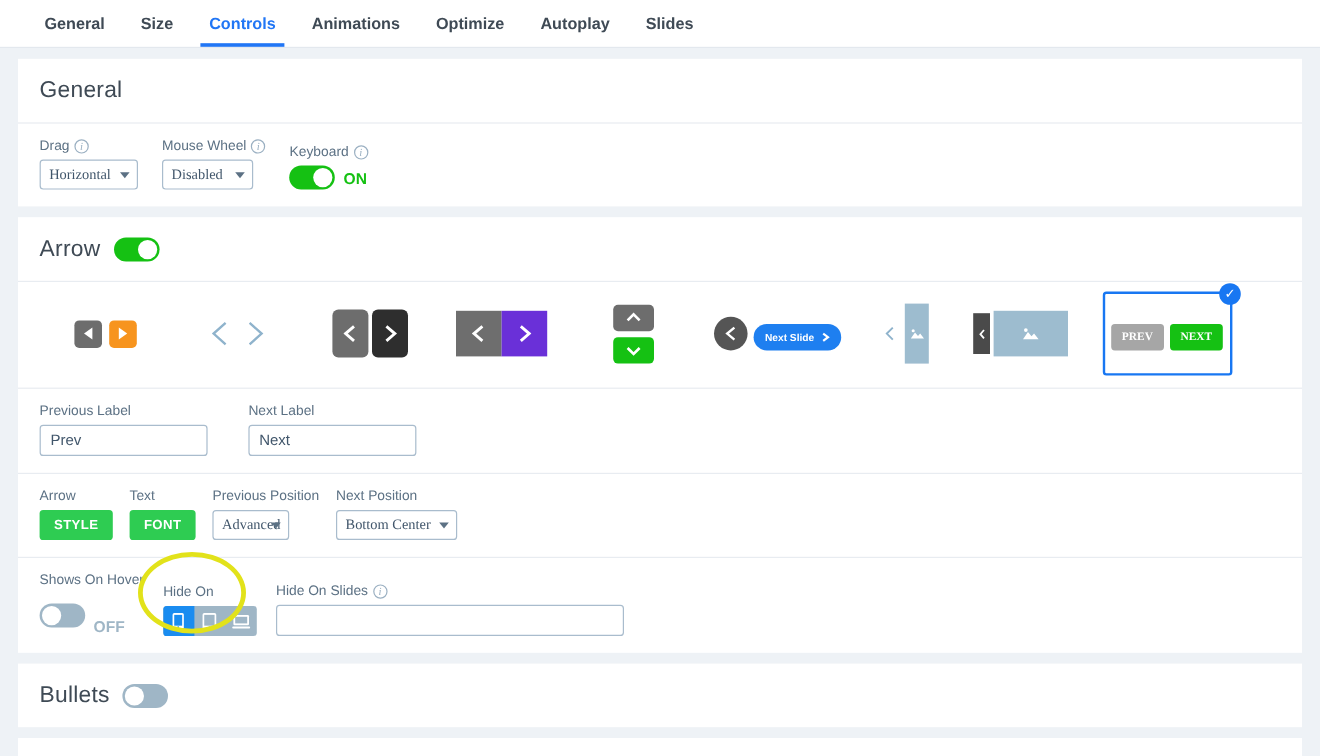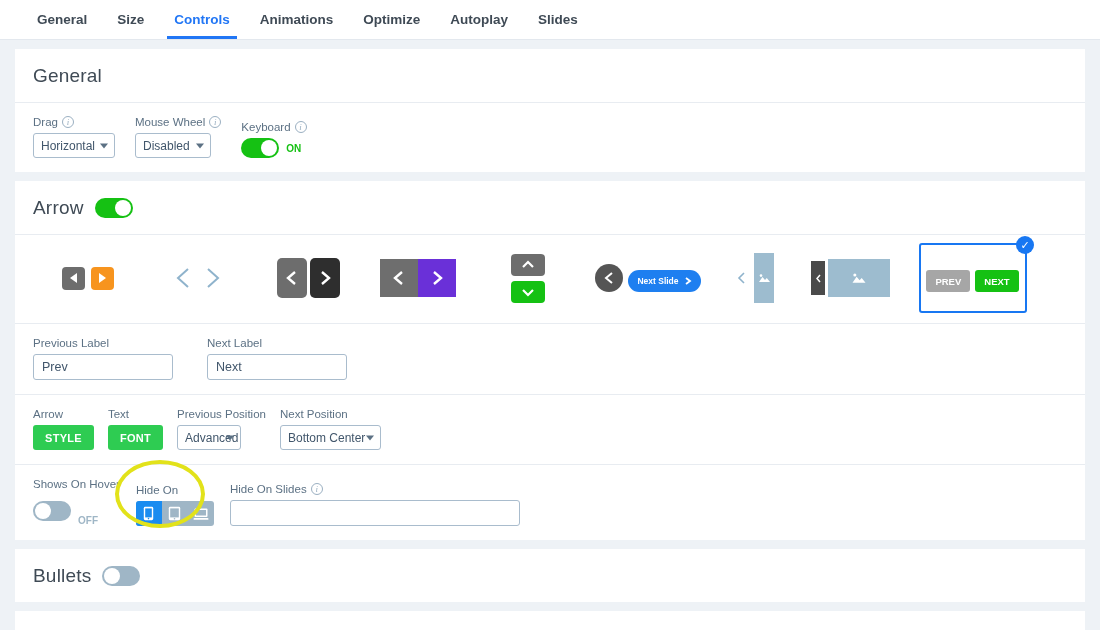--- a/index.html
+++ b/index.html
@@ -47,39 +47,39 @@
   .info{
     width:12px;height:12px;border-radius:50%;border:1px solid #9bb0c2;
     color:#9bb0c2;font-size:9px;line-height:10px;text-align:center;
     display:inline-block;font-family:"Liberation Serif", serif; font-style:italic;
   }
   
   .sel{
     height:25px; border:1px solid #a9bccd; border-radius:3px; background:#fff;
     font-size:12px; color:#41566b; padding:0 8px 0 7px;
     display:flex; align-items:center; position:relative; cursor:pointer;
-    font-family:Liberation Sans, sans-serif;
+    font-family:Liberation Serif, serif;
   }
   .sel .caret{
     position:absolute; right:6px; top:50%; transform:translateY(-50%);
     width:0;height:0;border-left:4px solid transparent;border-right:4px solid transparent;
     border-top:5px solid #5c7184;
   }
   .sel.w1{width:82px}.sel.w2{width:76px}.sel.w3{width:64px}.sel.w4{width:101px}
   
   .tgl{ width:38px;height:20px;border-radius:10px;position:relative;cursor:pointer;flex:none; }
   .tgl.on{ background:#15c113; }
   .tgl.off{ background:#9fb6c6; }
   .tgl .knob{
     position:absolute; top:2px; width:16px;height:16px;border-radius:50%;background:#fff;
   }
   .tgl.on .knob{ right:2px; }
   .tgl.off .knob{ left:2px; }
   .tgl-wrap{ display:flex; align-items:center; gap:7px; }
-  .tgl-txt{ font-size:10px; font-weight:bold; }
+  .tgl-txt{ font-size:13px; font-weight:bold; }
   .tgl-txt.on{ color:#15c113; }
   .tgl-txt.off{ color:#9fb6c6;margin-top:20px; }
   
   .arrowrow{
     display:flex; align-items:center; padding:8px 18px 10px 18px; gap:0;
   }
   .opt{
     width:110px; height:66px; display:flex; align-items:center; justify-content:center;
     position:relative; cursor:pointer; border:2px solid transparent; border-radius:3px;
   }

